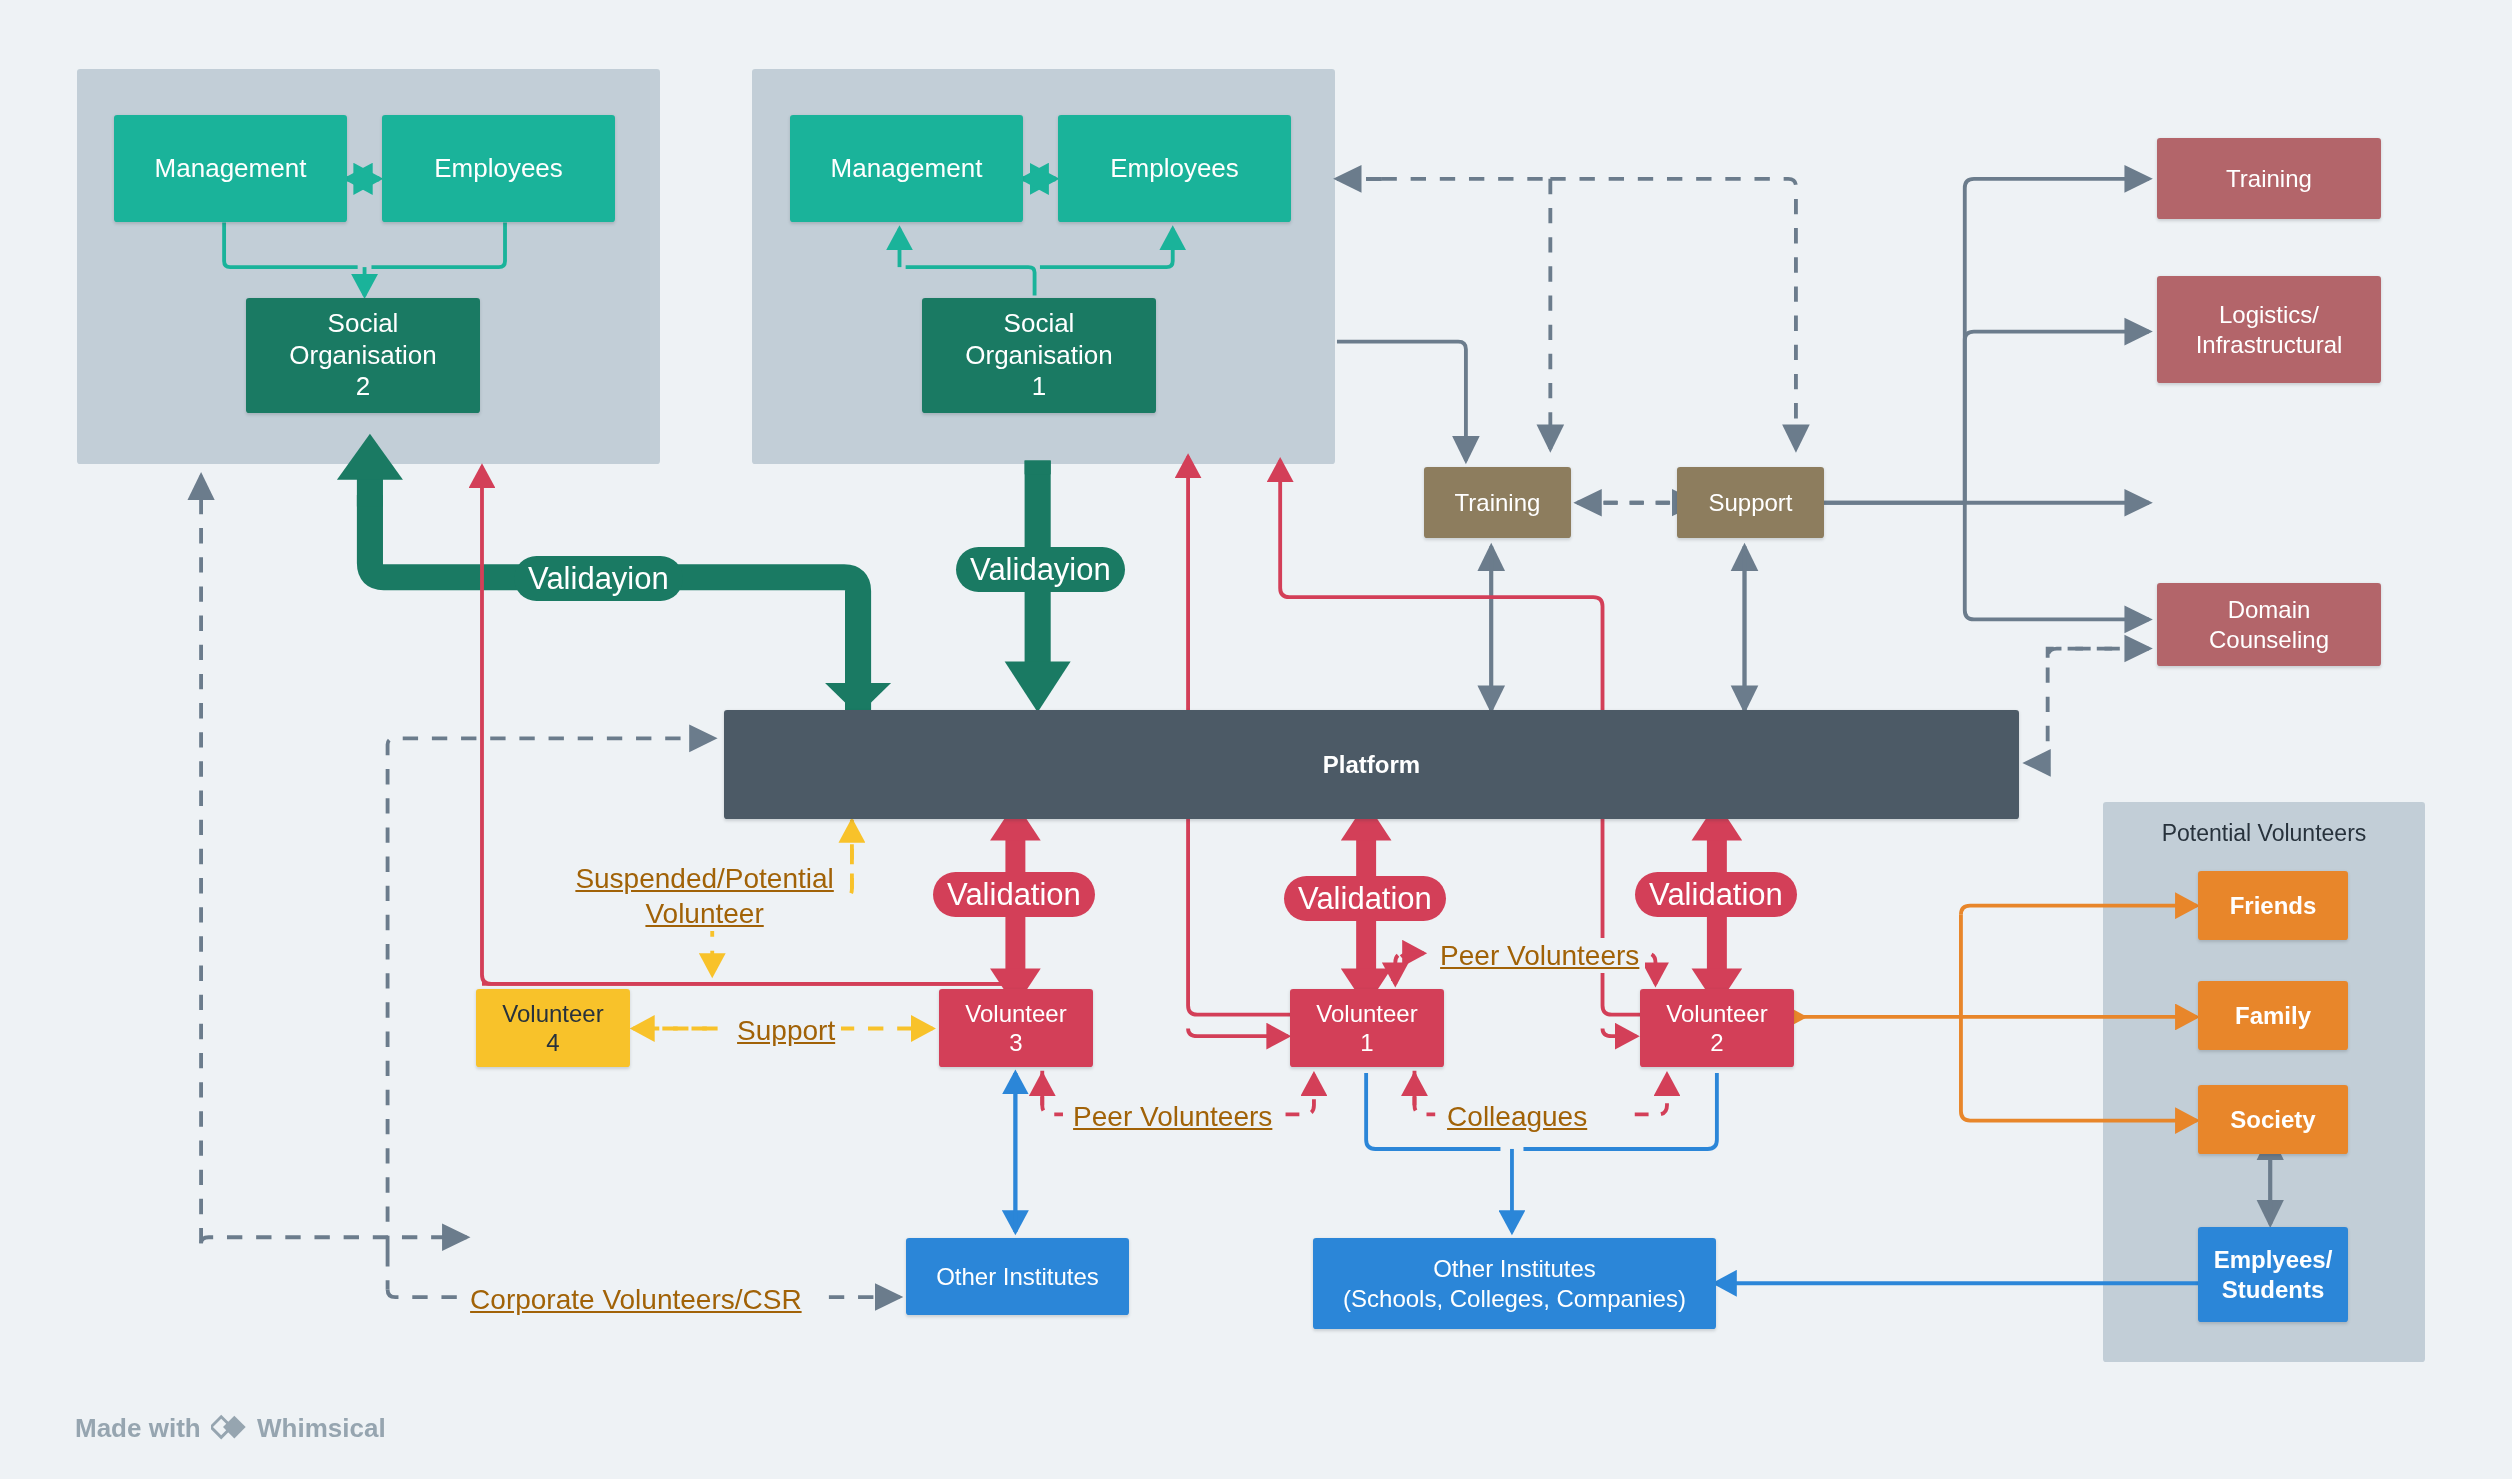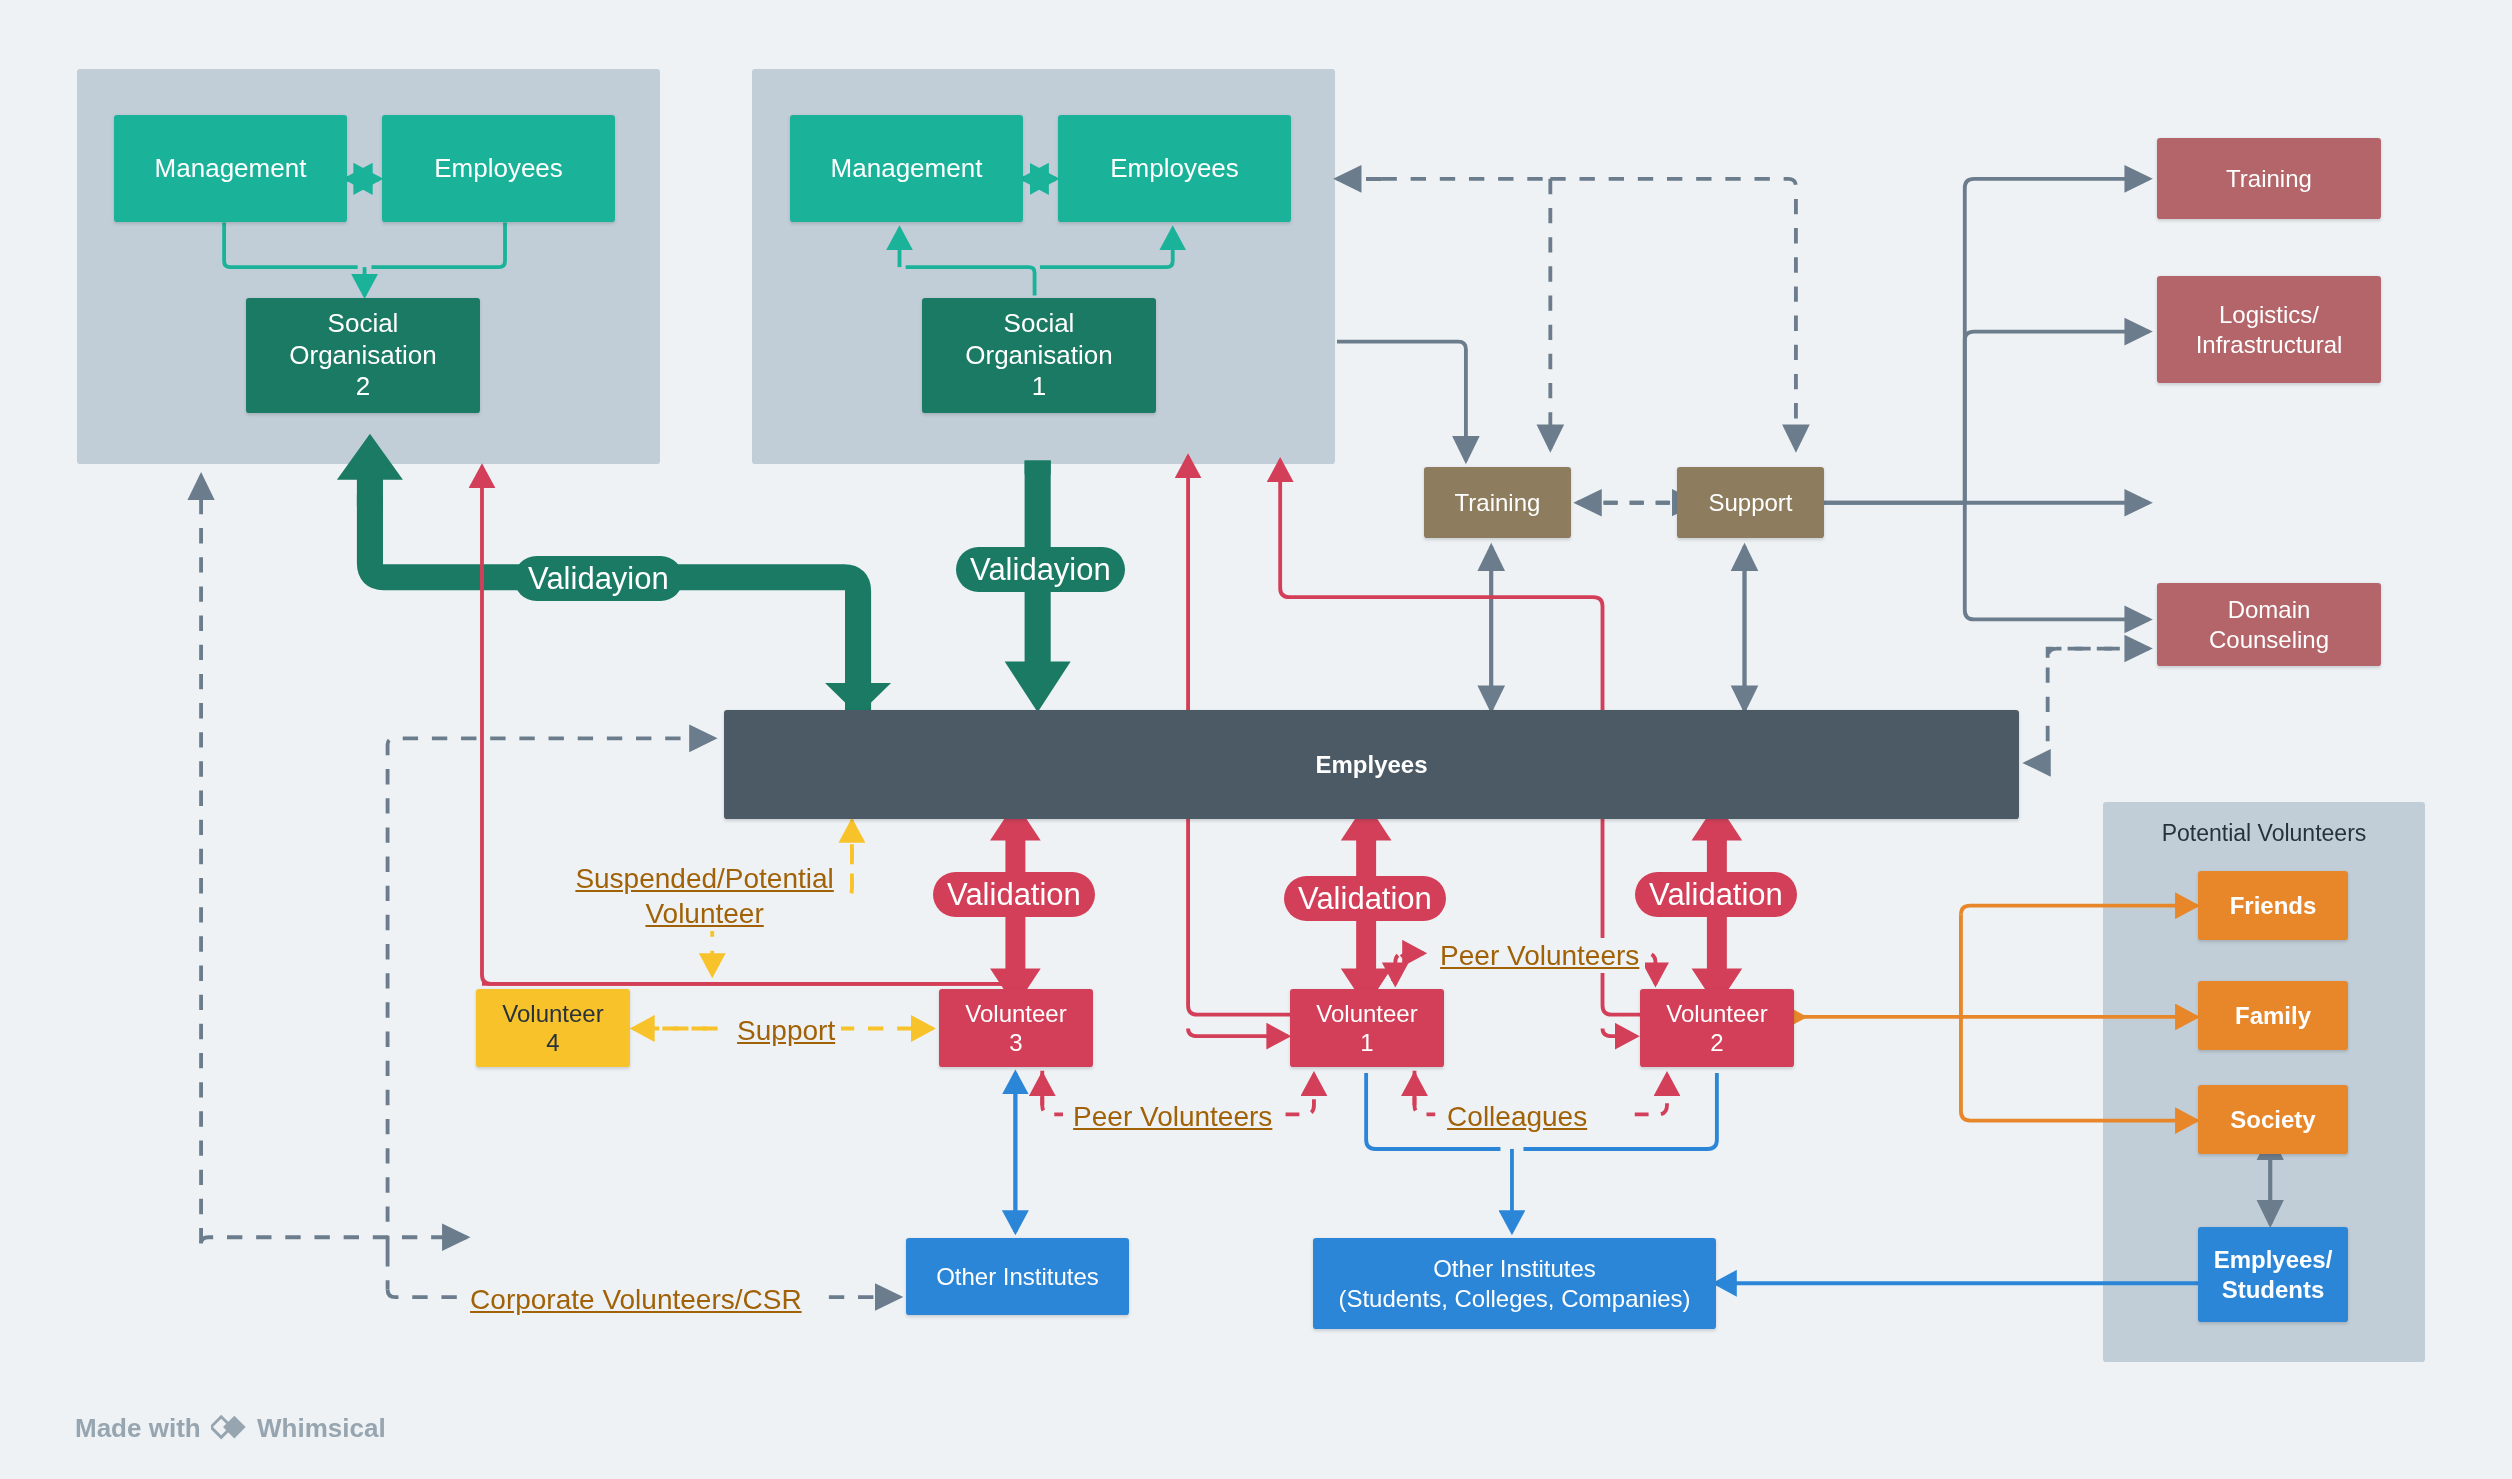--- a/index.html
+++ b/index.html
@@ -219,21 +219,21 @@
   <div class="node maroon" style="left:2157px;top:138px;width:224px;height:81px;">Training</div>
   <div class="node maroon" style="left:2157px;top:276px;width:224px;height:107px;flex-direction:column;">
     <span>Logistics/</span>
     <span>Infrastructural</span>
   </div>
   <div class="node maroon" style="left:2157px;top:583px;width:224px;height:83px;flex-direction:column;">
     <span>Domain</span>
     <span>Counseling</span>
   </div>
 
-  <div class="node slate" style="left:724px;top:710px;width:1295px;height:109px;">Emplyees</div>
+  <div class="node slate" style="left:724px;top:710px;width:1295px;height:109px;">Platform</div>
 
   <div class="node amber" style="left:476px;top:989px;width:154px;height:78px;flex-direction:column;">
     <span>Volunteer</span>
     <span>4</span>
   </div>
   <div class="node crimson" style="left:939px;top:989px;width:154px;height:78px;flex-direction:column;">
     <span>Volunteer</span>
     <span>3</span>
   </div>
   <div class="node crimson" style="left:1290px;top:989px;width:154px;height:78px;flex-direction:column;">
@@ -241,21 +241,21 @@
     <span>1</span>
   </div>
   <div class="node crimson" style="left:1640px;top:989px;width:154px;height:78px;flex-direction:column;">
     <span>Volunteer</span>
     <span>2</span>
   </div>
 
   <div class="node blue" style="left:906px;top:1238px;width:223px;height:77px;">Other Institutes</div>
   <div class="node blue" style="left:1313px;top:1238px;width:403px;height:91px;flex-direction:column;">
     <span>Other Institutes</span>
-    <span>(Students, Colleges, Companies)</span>
+    <span>(Schools, Colleges, Companies)</span>
   </div>
 
   <div class="node orange" style="left:2198px;top:871px;width:150px;height:69px;">Friends</div>
   <div class="node orange" style="left:2198px;top:981px;width:150px;height:69px;">Family</div>
   <div class="node orange" style="left:2198px;top:1085px;width:150px;height:69px;">Society</div>
   <div class="node blue" style="left:2198px;top:1227px;width:150px;height:95px;flex-direction:column;font-weight:600;">
     <span>Emplyees/</span>
     <span>Students</span>
   </div>
 

